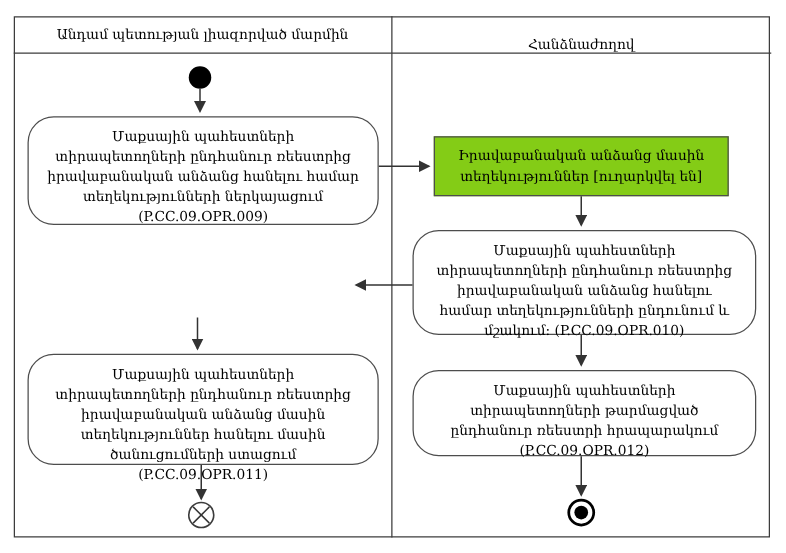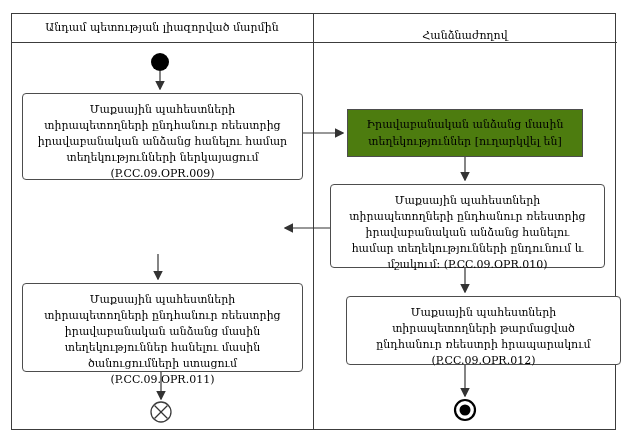--- a/index.html
+++ b/index.html
@@ -25,44 +25,44 @@
     display:flex;align-items:center;justify-content:center;
     font-size:11px;
     box-sizing:border-box;
     border-bottom:1px solid #3c3c3c;
   }
   .header-left{left:11px;width:302px;}
   .header-right{left:313px;width:304px;align-items:flex-end;}
   .action-box{
     position:absolute;
     border:1px solid #4d4d4d;
-    border-radius:4px;
+    border-radius:21px;
     background:#ffffff;
     box-sizing:border-box;
     text-align:center;
     font-size:11px;
     line-height:1.45;
     padding:8px 14px 0 14px;
   }
   .object-box{
     position:absolute;
     border:1px solid #4d4d4d;
-    background:#4d7c0f;
+    background:#84cc16;
     box-sizing:border-box;
     text-align:center;
     font-size:11px;
     line-height:1.5;
     padding:7px 10px 0 10px;
   }
   #box-opr009{left:22px;top:93px;width:281px;height:87px;}
   #box-objsent{left:347px;top:109px;width:236px;height:48px;}
   #box-opr010{left:330px;top:184px;width:275px;height:84px;}
   #box-objprocessed{left:41px;top:202px;width:240px;height:52px;}
   #box-opr011{left:22px;top:283px;width:281px;height:89px;}
-  #box-opr012{left:330px;top:296px;width:275px;height:69px;margin-left:16px;}
+  #box-opr012{left:330px;top:296px;width:275px;height:69px;}
   .overlay{
     position:absolute;left:0;top:0;width:629px;height:442px;
     pointer-events:none;
   }
   .overlay line{stroke:#333333;stroke-width:1.2;}
 </style>
 </head>
 <body>
 
 <div class="canvas">

